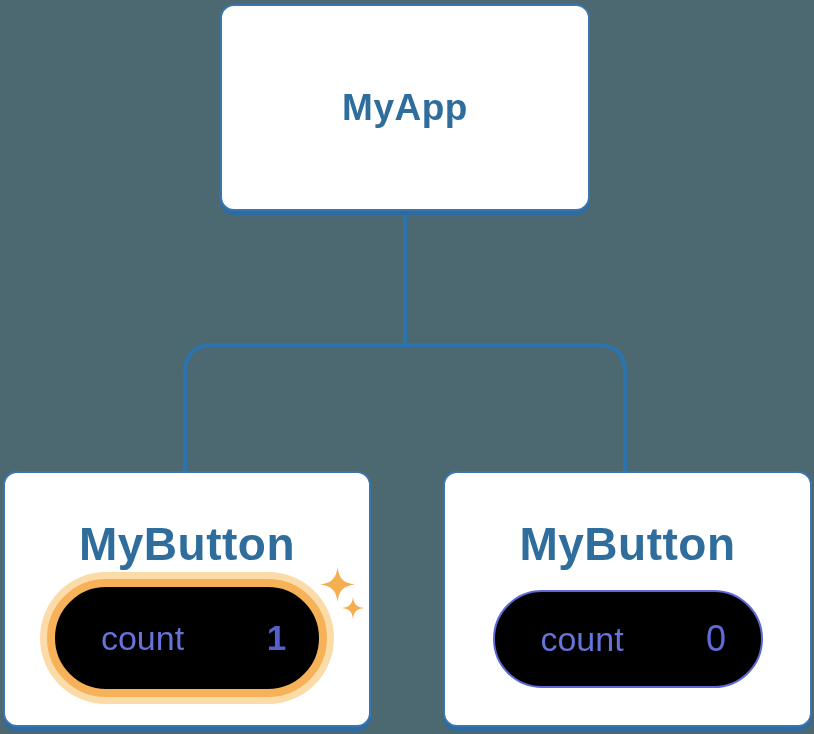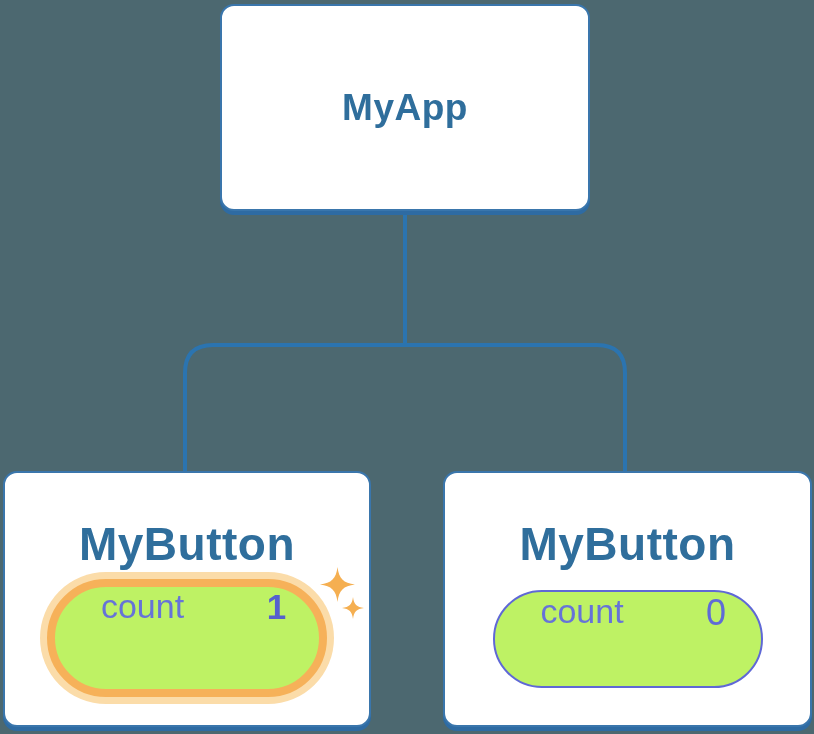--- a/index.html
+++ b/index.html
@@ -64,22 +64,22 @@
     font-weight: 600;
     letter-spacing: 0.5px;
     color: #2F6E9C;
   }
   .pill {
     position: absolute;
     left: 50%;
     transform: translateX(-50%);
     box-sizing: border-box;
     display: flex;
-    align-items: flex-start;
-    background: #bef264;
+    align-items: center;
+    background: #000000;
     border-radius: 80px;
     overflow: hidden;
   }
   #pill-left {
     top: 106px;
     width: 280px;
     height: 118px;
     border: 8px solid #F6B159;
     box-shadow: 0 0 0 7px #FBDCA9;
   }

